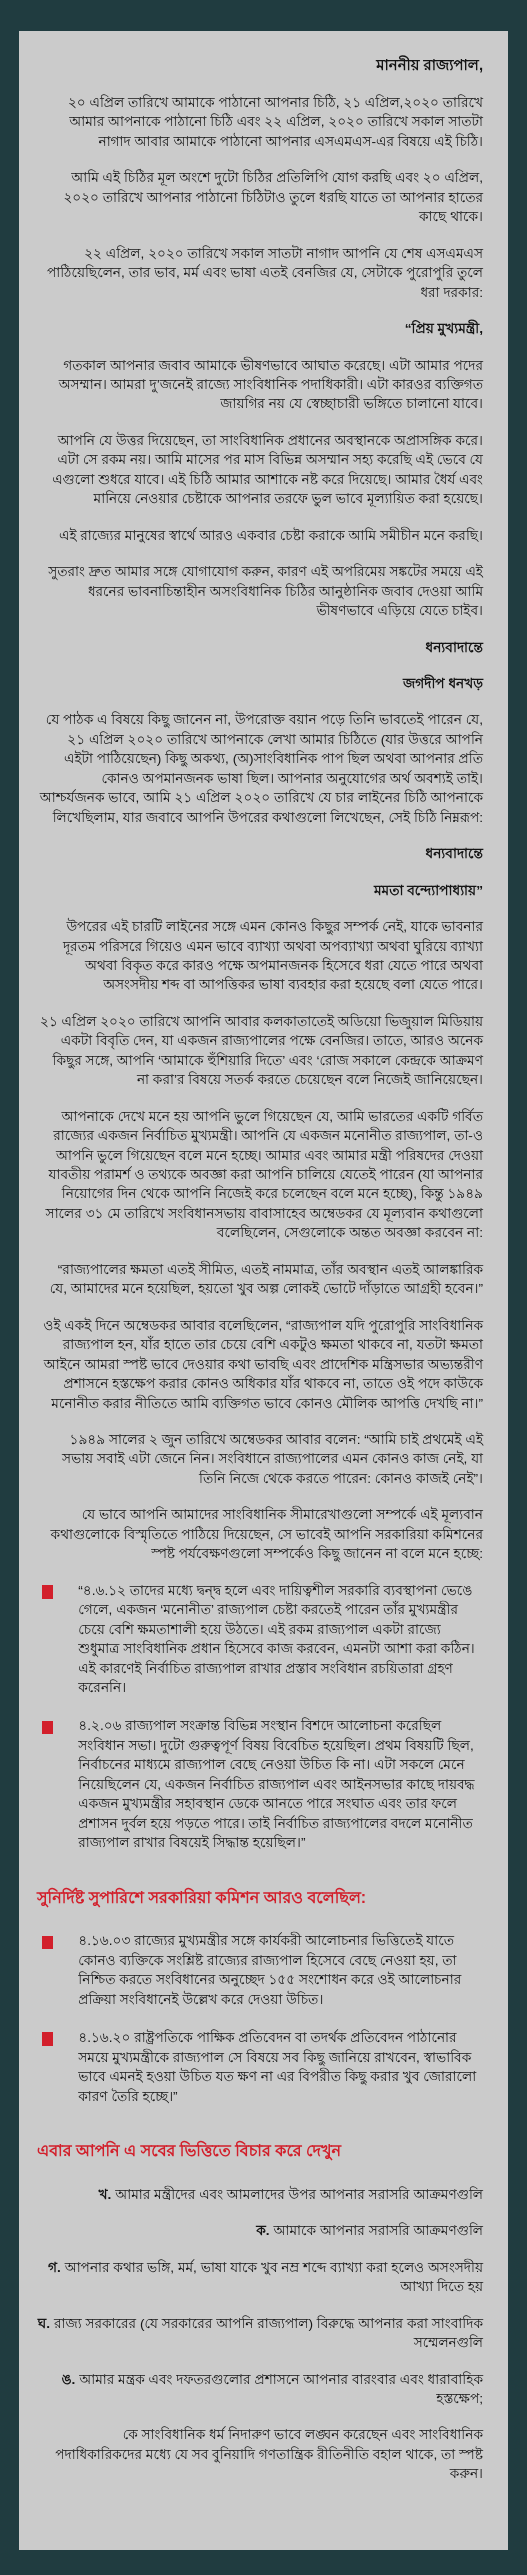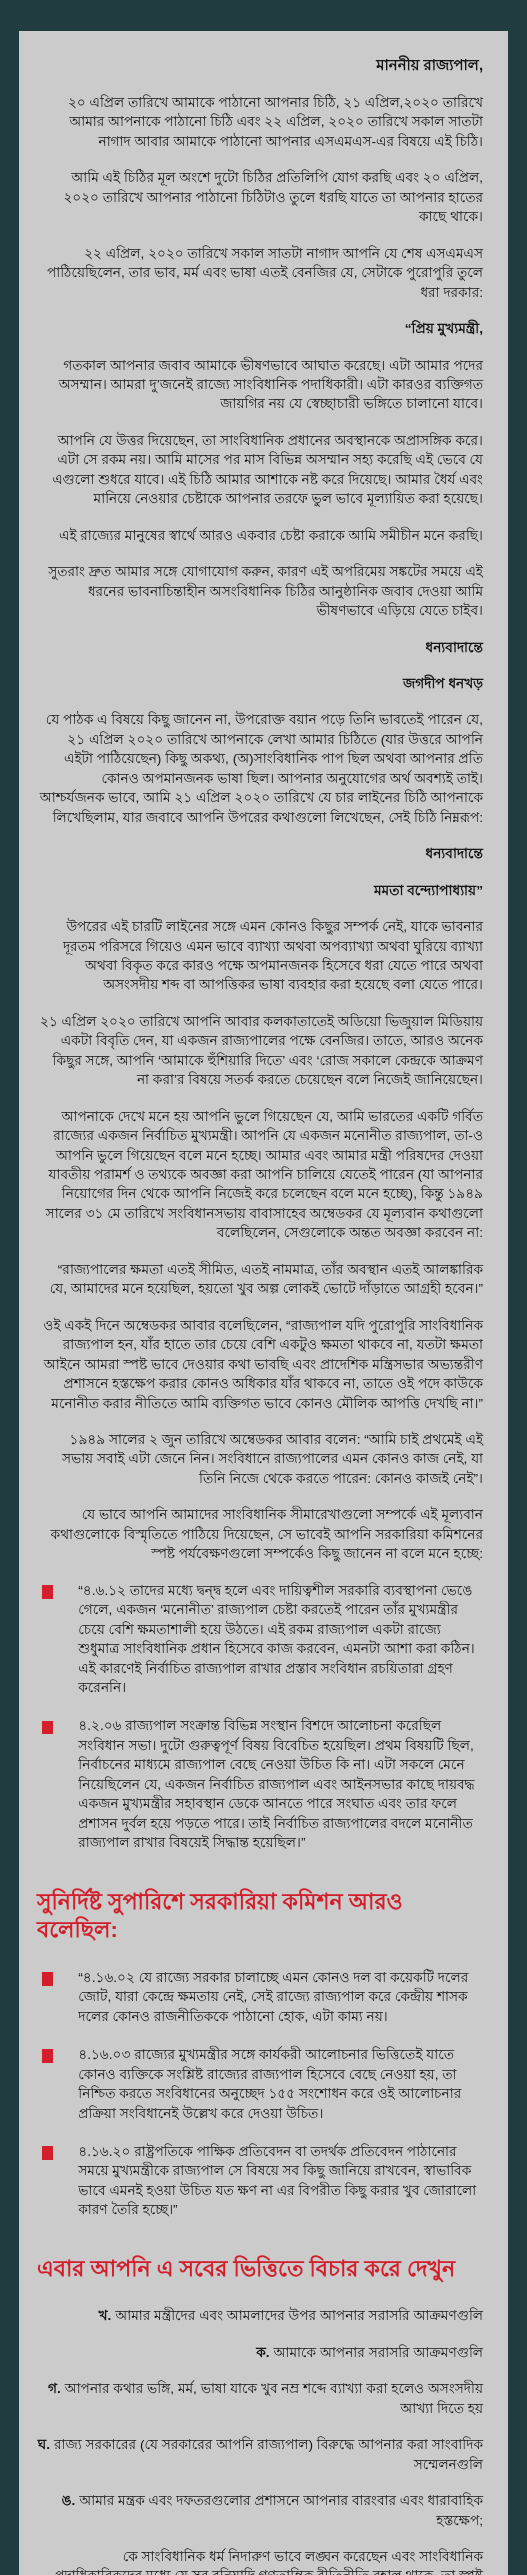--- a/index.html
+++ b/index.html
@@ -31,21 +31,21 @@
     font-size:13.7px;
     line-height:1.42;
     color:var(--ink);
     margin:0 0 17px;
     text-align:right;
   }
   .para.bold{font-weight:bold;}
   .salutation{font-size:14.8px;}
   .heading{
     color:var(--red);
-    font-size:22px;
+    font-size:16px;
     line-height:1.3;
     font-weight:bold;
     margin:35px 0 23px;
   }
   .bullet-item{
     display:flex;
     align-items:flex-start;
     gap:25px;
     margin:0 0 19px;
     padding-left:5.3px;
@@ -95,24 +95,20 @@
           <span class="bullet-square"></span>
           <span class="bullet-text">“৪.৬.১২ তাদের মধ্যে দ্বন্দ্ব হলে এবং দায়িত্বশীল সরকারি ব্যবস্থাপনা ভেঙে গেলে, একজন ‘মনোনীত’ রাজ্যপাল চেষ্টা করতেই পারেন তাঁর মুখ্যমন্ত্রীর চেয়ে বেশি ক্ষমতাশালী হয়ে উঠতে। এই রকম রাজ্যপাল একটা রাজ্যে শুধুমাত্র সাংবিধানিক প্রধান হিসেবে কাজ করবেন, এমনটা আশা করা কঠিন। এই কারণেই নির্বাচিত রাজ্যপাল রাখার প্রস্তাব সংবিধান রচয়িতারা গ্রহণ করেননি।</span>
         </div>
         <div class="bullet-item">
           <span class="bullet-square"></span>
           <span class="bullet-text">৪.২.০৬ রাজ্যপাল সংক্রান্ত বিভিন্ন সংস্থান বিশদে আলোচনা করেছিল সংবিধান সভা। দুটো গুরুত্বপূর্ণ বিষয় বিবেচিত হয়েছিল। প্রথম বিষয়টি ছিল, নির্বাচনের মাধ্যমে রাজ্যপাল বেছে নেওয়া উচিত কি না। এটা সকলে মেনে নিয়েছিলেন যে, একজন নির্বাচিত রাজ্যপাল এবং আইনসভার কাছে দায়বদ্ধ একজন মুখ্যমন্ত্রীর সহাবস্থান ডেকে আনতে পারে সংঘাত এবং তার ফলে প্রশাসন দুর্বল হয়ে পড়তে পারে। তাই নির্বাচিত রাজ্যপালের বদলে মনোনীত রাজ্যপাল রাখার বিষয়েই সিদ্ধান্ত হয়েছিল।”</span>
         </div>
         <h2 class="heading">সুনির্দিষ্ট সুপারিশে সরকারিয়া কমিশন আরও বলেছিল:</h2>
         <div class="bullet-item">
           <span class="bullet-square"></span>
-          <span class="bullet-text">“৪.১৬.০২ যে রাজ্যে সরকার চালাচ্ছে এমন কোনও দল বা কয়েকটি দলের জোট, যারা কেন্দ্রে ক্ষমতায় নেই, সেই রাজ্যে রাজ্যপাল করে কেন্দ্রীয় শাসক দলের কোনও রাজনীতিককে পাঠানো হোক, এটা কাম্য নয়।</span>
-        </div>
-        <div class="bullet-item">
-          <span class="bullet-square"></span>
           <span class="bullet-text">৪.১৬.০৩ রাজ্যের মুখ্যমন্ত্রীর সঙ্গে কার্যকরী আলোচনার ভিত্তিতেই যাতে কোনও ব্যক্তিকে সংশ্লিষ্ট রাজ্যের রাজ্যপাল হিসেবে বেছে নেওয়া হয়, তা নিশ্চিত করতে সংবিধানের অনুচ্ছেদ ১৫৫ সংশোধন করে ওই আলোচনার প্রক্রিয়া সংবিধানেই উল্লেখ করে দেওয়া উচিত।</span>
         </div>
         <div class="bullet-item">
           <span class="bullet-square"></span>
           <span class="bullet-text">৪.১৬.২০ রাষ্ট্রপতিকে পাক্ষিক প্রতিবেদন বা তদর্থক প্রতিবেদন পাঠানোর সময়ে মুখ্যমন্ত্রীকে রাজ্যপাল সে বিষয়ে সব কিছু জানিয়ে রাখবেন, স্বাভাবিক ভাবে এমনই হওয়া উচিত যত ক্ষণ না এর বিপরীত কিছু করার খুব জোরালো কারণ তৈরি হচ্ছে।”</span>
         </div>
         <h2 class="heading">এবার আপনি এ সবের ভিত্তিতে বিচার করে দেখুন</h2>
         <p class="para"><span class="item-label">খ.</span> <span>আমার মন্ত্রীদের এবং আমলাদের উপর আপনার সরাসরি আক্রমণগুলি</span></p>
         <p class="para"><span class="item-label">ক.</span> <span>আমাকে আপনার সরাসরি আক্রমণগুলি</span></p>
         <p class="para"><span class="item-label">গ.</span> <span>আপনার কথার ভঙ্গি, মর্ম, ভাষা যাকে খুব নম্র শব্দে ব্যাখ্যা করা হলেও অসংসদীয় আখ্যা দিতে হয়</span></p>

